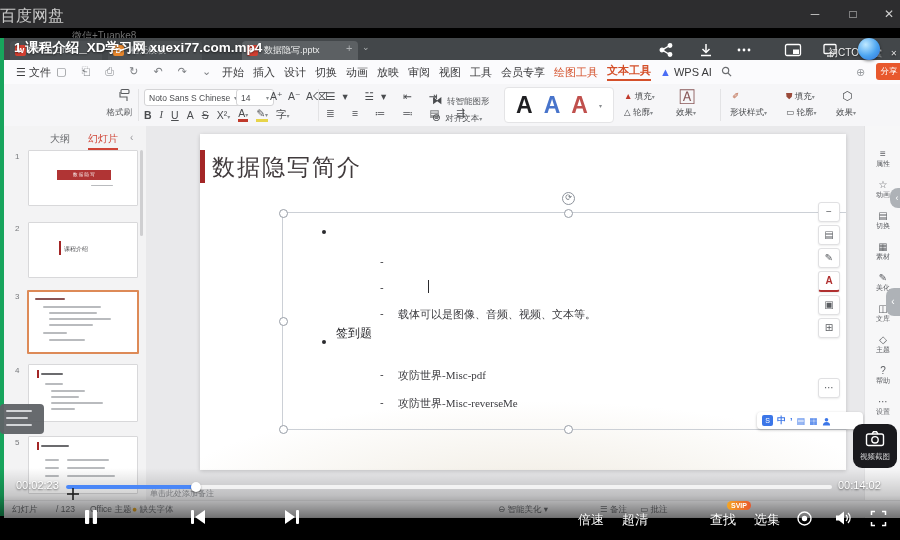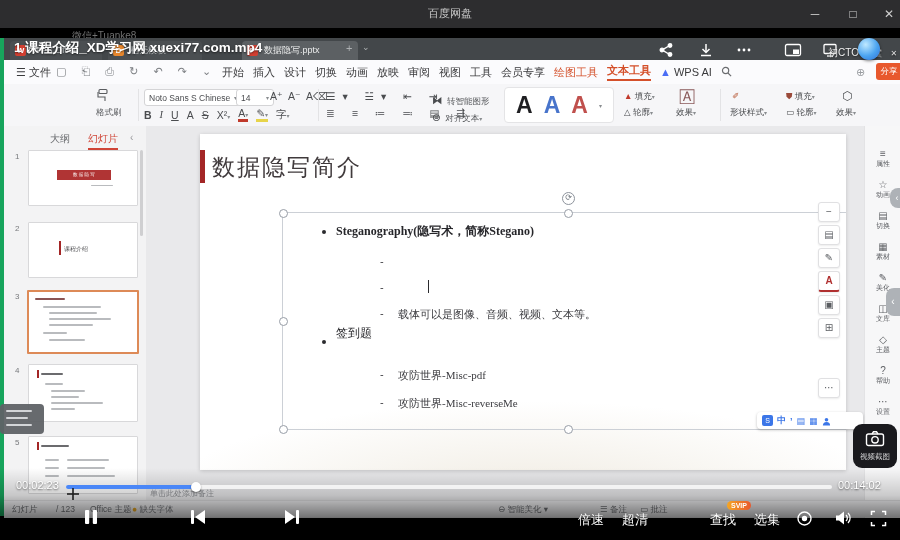--- a/index.html
+++ b/index.html
@@ -1,21 +1,21 @@
 <!DOCTYPE html>
 <html><head>
 <meta charset="utf-8">
 <style>
   html,body{margin:0;padding:0;background:#000;}
   #screen{position:relative;width:900px;height:540px;background:#000;overflow:hidden;
     font-family:"Liberation Sans","DejaVu Sans",sans-serif;-webkit-font-smoothing:antialiased;}
   .abs{position:absolute;}
   
   .titlebar{position:absolute;left:0;top:0;width:900px;height:28px;background:#2d2d2f;}
-  .titlebar .apptitle{position:absolute;left:0;right:0;top:6px;text-align:center;color:#c9c9c9;font-size:11px;}
+  .titlebar .apptitle{position:absolute;left:0;right:0;top:6px;color:#c9c9c9;font-size:16px;}
   .winbtn{position:absolute;top:4px;width:30px;height:20px;color:#cfcfcf;font-size:12px;text-align:center;line-height:20px;}
   
   .greenstrip{position:absolute;left:0;top:38px;width:4px;height:478px;background:#17a45c;}
   .wm-top{position:absolute;left:72px;top:29px;color:#6f6f6f;font-size:10px;}
   .mp4title{position:absolute;left:14px;top:39px;color:#fff;font-size:13.5px;font-weight:bold;text-shadow:0 1px 2px rgba(0,0,0,.6);z-index:30;}
   .tabbar{position:absolute;left:4px;top:38px;width:896px;height:22px;background:#43474a;}
   .wpstab{position:absolute;top:3px;height:19px;border-radius:4px 4px 0 0;color:#c3c6c8;font-size:9px;line-height:19px;padding:0 8px 0 22px;}
   .tabico{position:absolute;left:5px;top:4px;width:11px;height:11px;border-radius:2px;color:#fff;font-size:8px;font-weight:bold;text-align:center;line-height:11px;}
   .pill{position:absolute;left:402px;top:40px;height:17px;background:#1c1c1e;border-radius:9px;display:flex;align-items:center;padding:0 4px 0 7px;z-index:31;}
   .sigbar{display:inline-block;width:2px;background:#39c06b;margin-right:1px;border-radius:1px;}
@@ -200,21 +200,21 @@
               <circle cx="5" cy="5" r="3.4"></circle>
               <line x1="7.6" y1="7.6" x2="11" y2="11"></line>
             </g>
           </svg></span>
     </div>
     <div class="uploadico">⊕</div>
     <div class="sharebtn">分享</div>
   </div>
 
   <div class="toolbar">
-    <div class="abs" style="left:92px;top:4px;width:36px;text-align:left;">
+    <div class="abs" style="left:92px;top:4px;width:36px;text-align:right;">
       <div><svg width="14" height="15" viewBox="0 0 14 15">
             <g stroke="#5a5c5f" stroke-width="1.1" fill="none">
               <rect x="3" y="1.5" width="8" height="4" rx="1"></rect>
               <path d="M2 4 v5 h7 v4"></path>
             </g>
           </svg></div>
       <div class="tb-label">格式刷</div>
     </div>
     <div class="tb-divider" style="left:134px;"></div>
 
@@ -366,21 +366,20 @@
       <div class="rotate" style="left:362px;top:58px;">⟳</div>
       <div class="handle" style="left:79px;top:75px;"></div>
       <div class="handle" style="left:364px;top:75px;"></div>
 
       <div class="handle" style="left:79px;top:183px;"></div>
 
       <div class="handle" style="left:79px;top:291px;"></div>
       <div class="handle" style="left:364px;top:291px;"></div>
 
       <div class="bdot" style="left:122px;top:96px;"></div>
-      <div class="sbody lvl1" style="left:136px;top:89px;">Steganography(隐写术，简称Stegano)</div>
       <div class="bdash" style="left:180px;top:121px;">-</div>
       <div class="bdash" style="left:180px;top:147px;">-</div>
       <div class="caretbar" style="left:228px;top:146px;"></div>
       <div class="bdash" style="left:180px;top:173px;">-</div>
       <div class="sbody lvl2" style="left:198px;top:173px;">载体可以是图像、音频、视频、文本等。</div>
       <div class="bdot" style="left:122px;top:206px;"></div>
       <div class="sbody lvl1" style="left:136px;top:191px;font-weight:normal;">签到题</div>
       <div class="bdash" style="left:180px;top:234px;">-</div>
       <div class="sbody lvl2" style="left:198px;top:234px;">攻防世界-Misc-pdf</div>
       <div class="bdash" style="left:180px;top:262px;">-</div>

